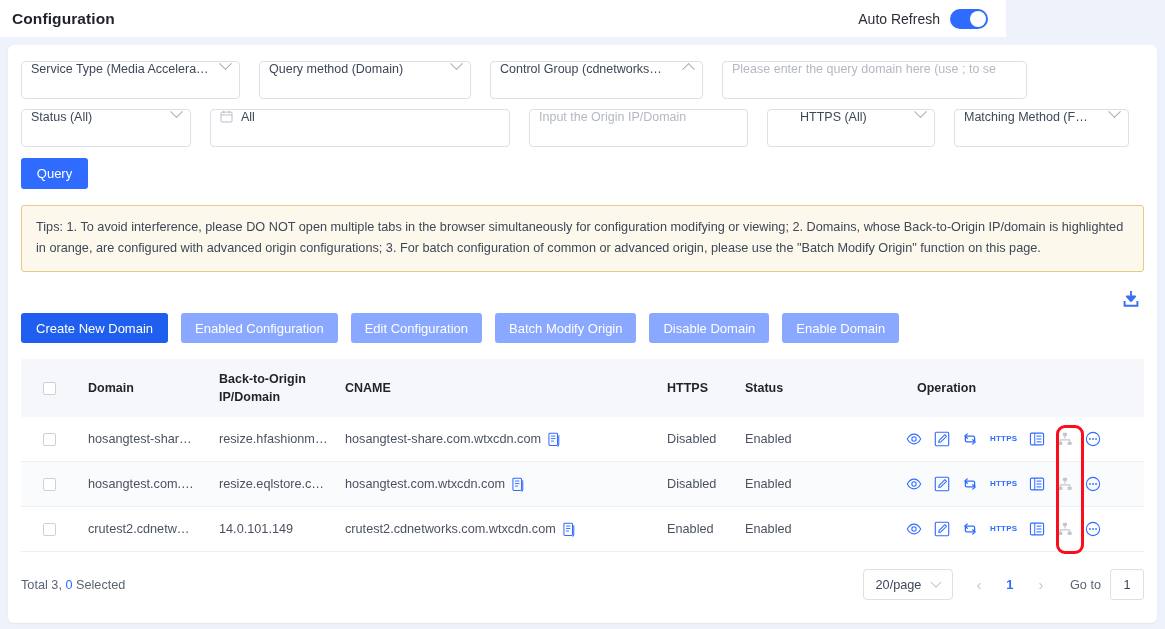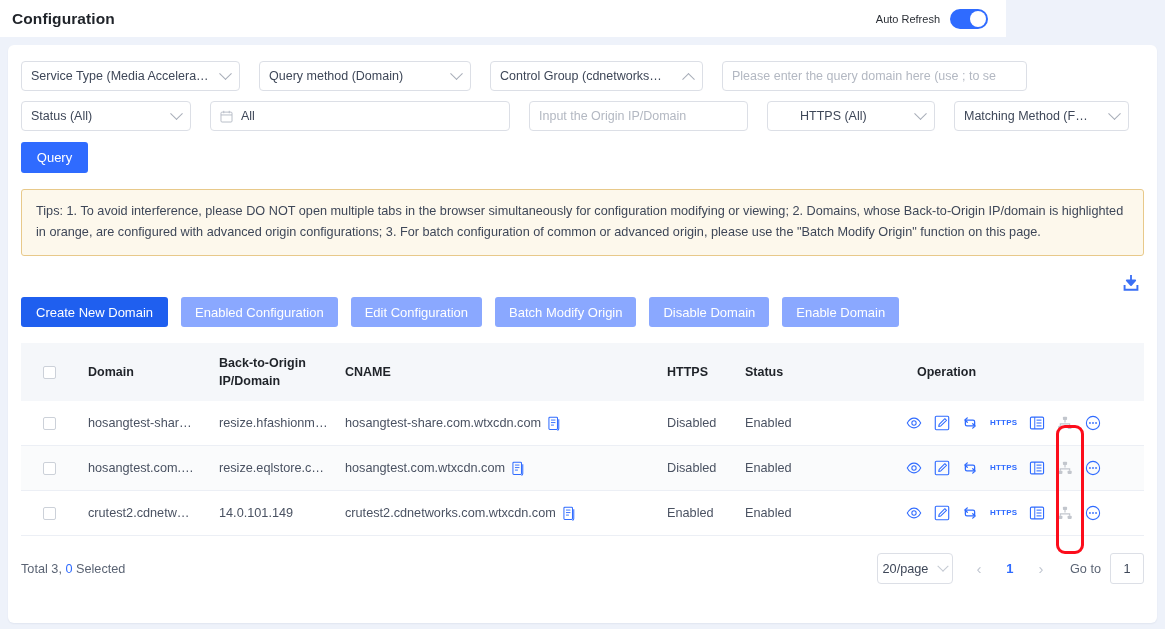--- a/index.html
+++ b/index.html
@@ -13,21 +13,21 @@
   #app { position: relative; width: 1165px; height: 629px; overflow: hidden; background:#eef2fa; }
 
   
   .topbar {
     position: absolute; left:0; top:0; width:1006px; height:37px;
     background:#fff; display:flex; align-items:center; justify-content:space-between;
     padding: 0 18px 0 12px;
   }
   .page-title { font-size: 15.5px; font-weight: bold; color:#1f2329; letter-spacing:.1px; }
   .auto-refresh { display:flex; align-items:center; gap:10px; }
-  .auto-refresh-label { font-size:11px; color:#2b2f36; }
+  .auto-refresh-label { font-size:14px; color:#2b2f36; }
   .switch {
     width:38px; height:20px; border-radius:10px; background:#2f6bff;
     position:relative; cursor:pointer; flex:none;
   }
   .switch .knob {
     position:absolute; top:2px; right:2px; width:16px; height:16px;
     border-radius:50%; background:#fff;
   }
 
   
@@ -38,22 +38,22 @@
     padding: 16px 13px 0 13px;
   }
 
   
   .filters { display:flex; flex-wrap:wrap; }
   .frow { display:flex; align-items:center; width:100%; }
   .frow.r1 { margin-bottom: 10px; }
   .frow.r2 { margin-bottom: 11px; }
 
   .fld {
-    height:30px; border:1px solid #dcdfe6; border-radius:4px; background:#fff;
-    display:flex; align-items:center; padding:0 9px; font-size:12.5px;
+    height:38px; border:1px solid #dcdfe6; border-radius:4px; background:#fff;
+    display:flex; padding:0 9px; font-size:12.5px;
     color:#3e4758; margin-right:19px; cursor:pointer; position:relative;
   }
   .fld .txt {
     white-space:nowrap; overflow:hidden; text-overflow:ellipsis; flex:1;
   }
   .fld.input { cursor:text; }
   .fld .ph { color:#b3b8c2; white-space:nowrap; overflow:hidden; }
   .chev {
     width:9px; height:9px; border-right:1.4px solid #a8aeb9; border-bottom:1.4px solid #a8aeb9;
     transform: rotate(45deg) translate(-2px,-2px); margin-left:8px; flex:none;
@@ -145,21 +145,21 @@
   }
 
   
   .footer {
     display:flex; align-items:center; justify-content:space-between;
     margin-top:17px; font-size:12.7px; color:#5b6474;
   }
   .total .n { color:#2f6bff; }
   .pager { display:flex; align-items:center; }
   .pgsize {
-    width:76px; height:31px; border:1px solid #dcdfe6; border-radius:4px;
+    width:90px; height:31px; border:1px solid #dcdfe6; border-radius:4px;
     display:flex; align-items:center; justify-content:center; gap:11px;
     font-size:12.7px; color:#3e4758; cursor:pointer; margin-right:13px;
   }
   .pgsize .chev { margin-left:0; width:8px; height:8px; border-color:#c4c9d2; }
   .parrow {
     width:26px; height:26px; display:flex; align-items:center; justify-content:center;
     cursor:pointer; color:#c0c6d0; font-size:15px; line-height:1;
   }
   .pnum {
     min-width:26px; height:26px; display:flex; align-items:center; justify-content:center;

